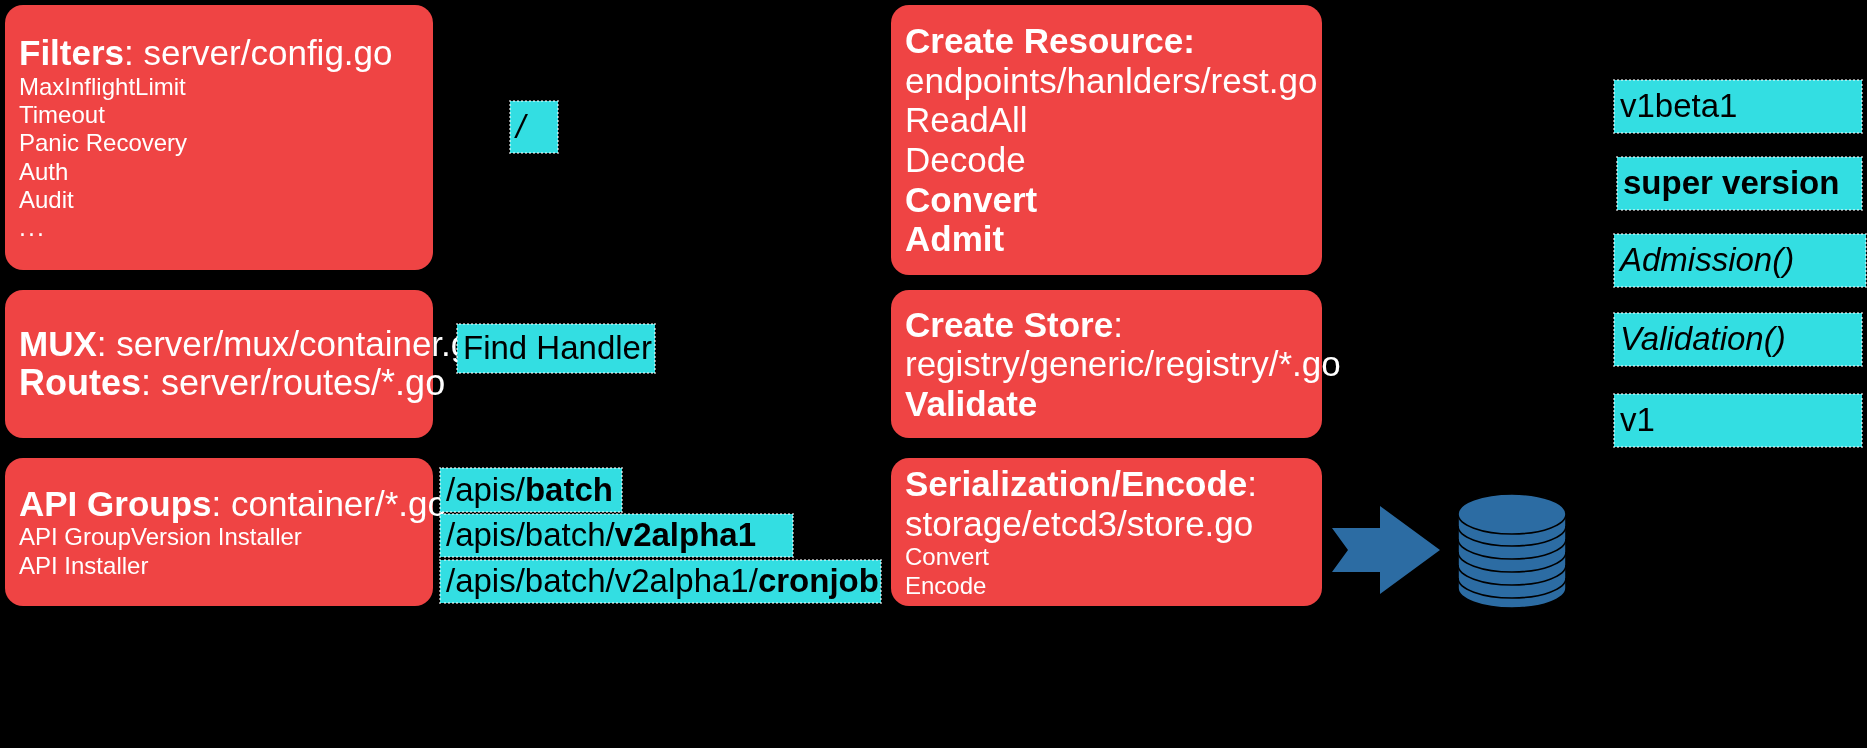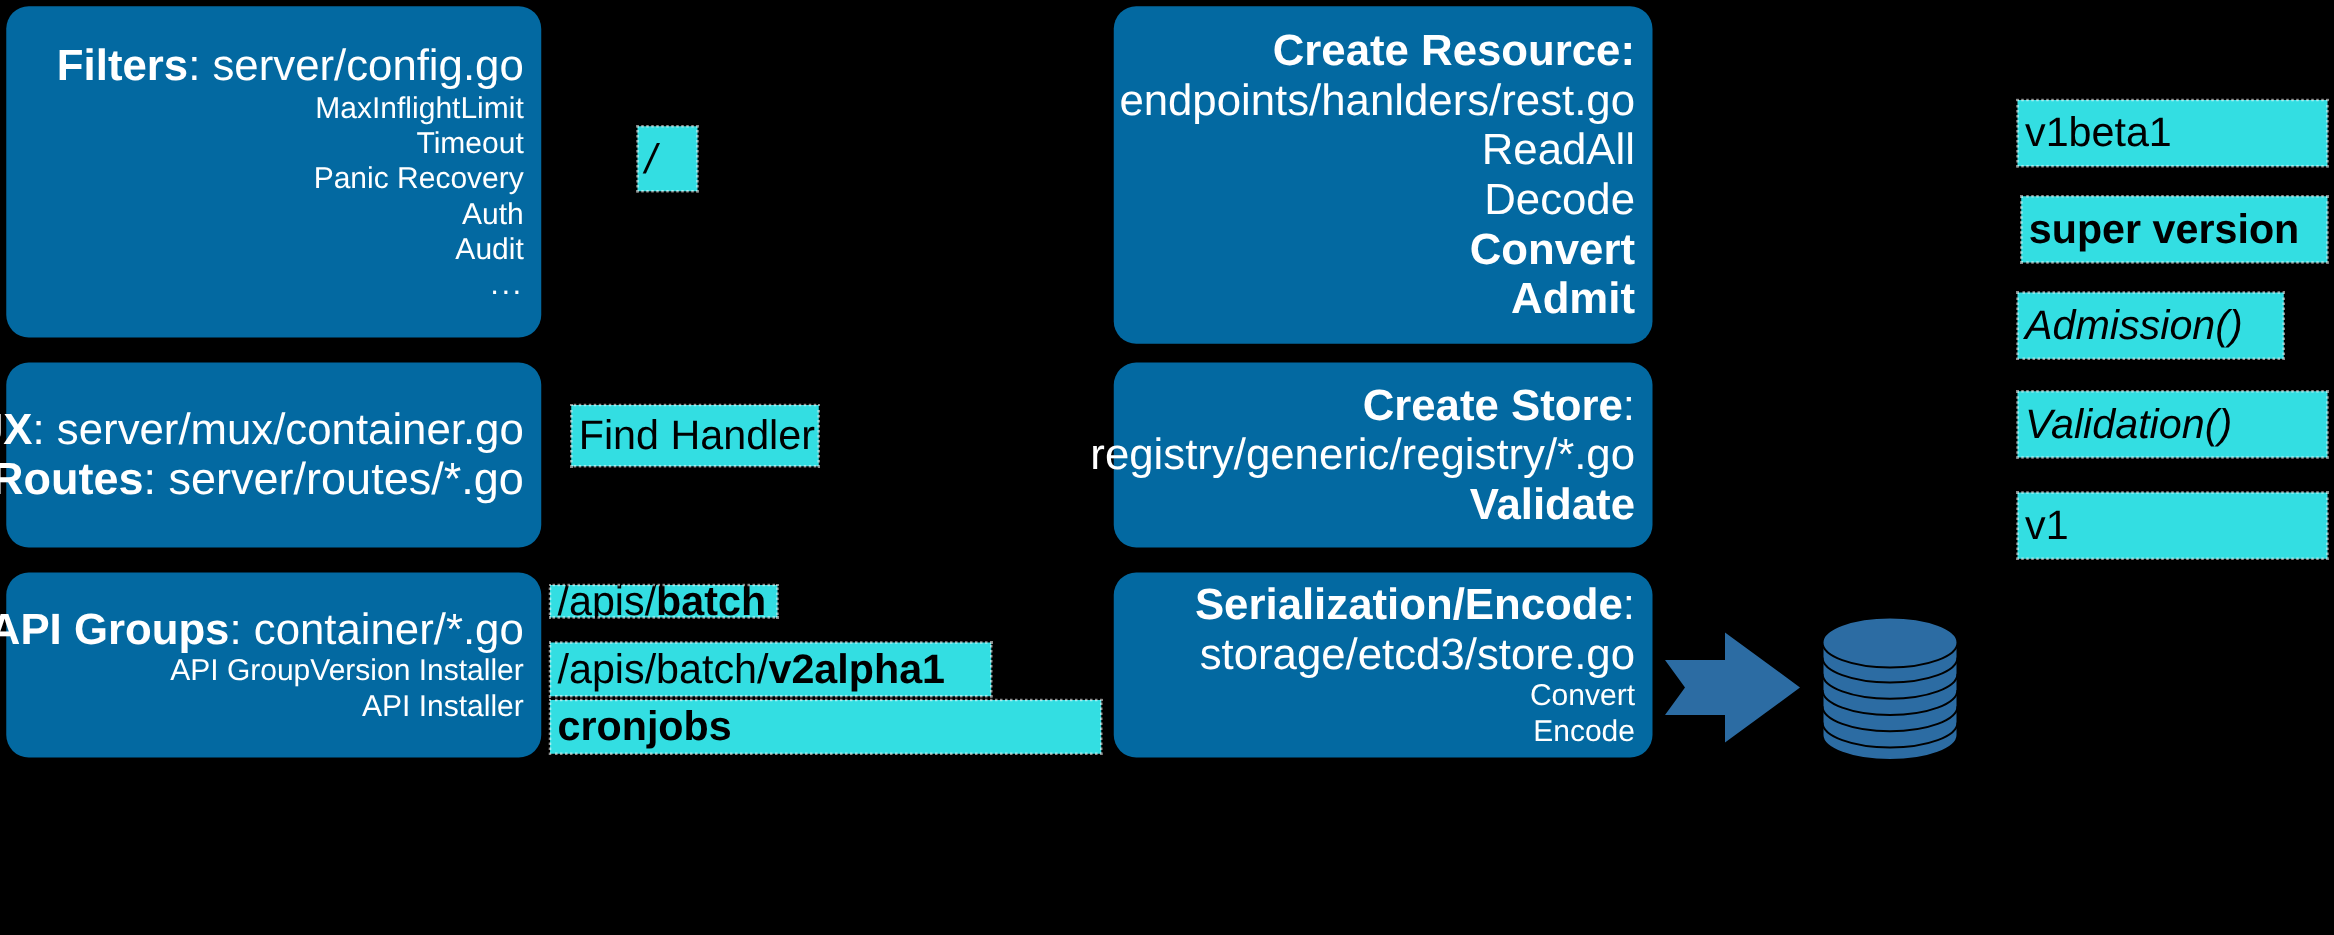--- a/index.html
+++ b/index.html
@@ -5,26 +5,26 @@
   html,body{margin:0;padding:0;background:#000;}
   body{
     width:1867px;height:748px;position:relative;overflow:hidden;
     font-family:"Liberation Sans","DejaVu Sans",sans-serif;
   }
   .stage{position:absolute;left:0;top:0;width:1867px;height:748px;}
 
   
   .bbox{
     position:absolute;
-    background:#0369a1;
+    background:#ef4444;
     border-radius:18px;
     color:#ffffff;
     display:flex;
     flex-direction:column;
-    align-items:flex-end;
+    align-items:flex-start;
     justify-content:center;
     text-align:center;
     box-sizing:border-box;
     padding:6px 14px;
   }
   .bbox .l1{font-size:35px;line-height:1.13;white-space:nowrap;}
   .bbox .l2{font-size:36px;line-height:1.13;white-space:nowrap;}
   .bbox .sm{font-size:24px;line-height:1.18;white-space:nowrap;}
   .bbox .dots{font-size:25px;line-height:1.1;letter-spacing:2px;}
   .b{font-weight:bold;}
@@ -85,31 +85,32 @@
   </div>
 
   <div class="cy" style="left:510px;top:101px;width:48px;height:52px;font-style:italic;justify-content:flex-start;">
     <span>/</span>
   </div>
 
   <div class="cy" style="left:457px;top:324px;width:198px;height:49px;">
     <span>Find Handler</span>
   </div>
 
-  <div class="cy" style="left:440px;top:468px;width:182px;height:26px;">
+  <div class="cy" style="left:440px;top:468px;width:182px;height:44px;">
     <span>/apis/</span>
       <span class="b">batch</span>
   </div>
 
   <div class="cy" style="left:440px;top:514px;width:353px;height:43px;">
     <span>/apis/batch/</span>
       <span class="b">v2alpha1</span>
   </div>
 
   <div class="cy" style="left:440px;top:560px;width:441px;height:43px;">
+    <span>/apis/batch/v2alpha1/</span>
       <span class="b">cronjobs</span>
   </div>
 
   <div class="bbox" style="left:891px;top:5px;width:431px;height:270px;">
     <div class="l1 b">Create Resource:</div>
     <div class="l1">endpoints/hanlders/rest.go</div>
     <div class="l1">ReadAll</div>
     <div class="l1">Decode</div>
     <div class="l1 b">Convert</div>
     <div class="l1 b">Admit</div>
@@ -133,21 +134,21 @@
   </div>
 
   <div class="cy" style="left:1614px;top:80px;width:248px;height:53px;">
     <span>v1beta1</span>
   </div>
 
   <div class="cy bold" style="left:1617px;top:157px;width:245px;height:53px;">
     <span>super version</span>
   </div>
 
-  <div class="cy it" style="left:1614px;top:234px;width:213px;height:53px;">
+  <div class="cy it" style="left:1614px;top:234px;width:252px;height:53px;">
     <span>Admission()</span>
   </div>
 
   <div class="cy it" style="left:1614px;top:313px;width:248px;height:53px;">
     <span>Validation()</span>
   </div>
 
   <div class="cy" style="left:1614px;top:394px;width:248px;height:53px;">
     <span>v1</span>
   </div>

